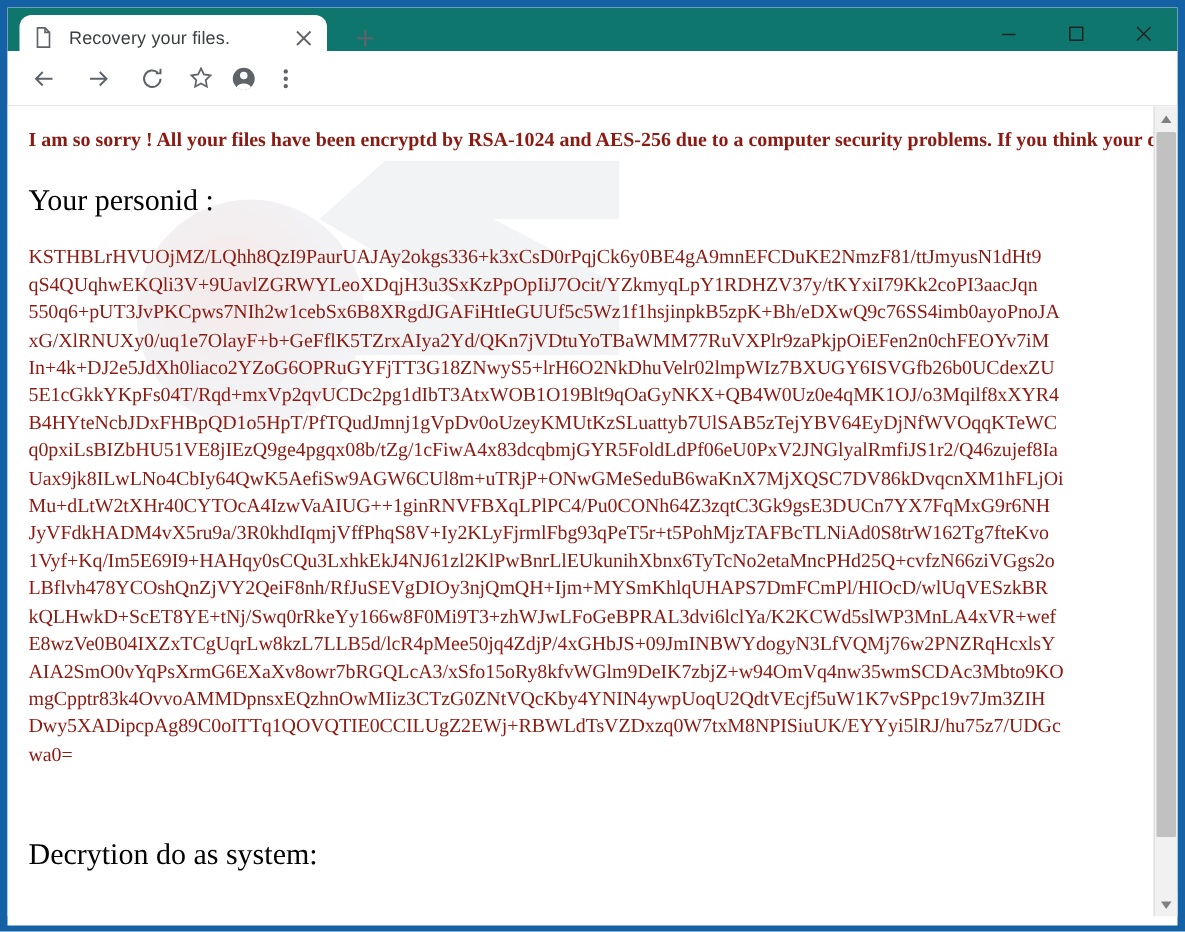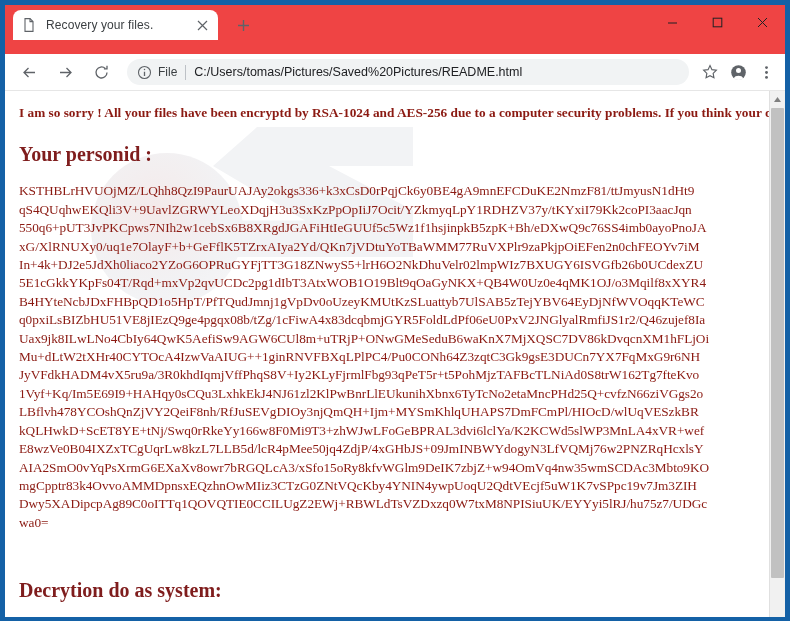--- a/index.html
+++ b/index.html
@@ -28,22 +28,22 @@
     position: relative;
     width: 100%;
     height: 100%;
     background: #ffffff;
     overflow: hidden;
   }
 
   
   .tabstrip {
     position: relative;
-    height: 49px;
-    background: #ef4444;
+    height: 29px;
+    background: #0f766e;
     text-decoration: underline;
   }
   .tab {
     position: absolute;
     left: 8px;
     top: 5px;
     width: 205px;
     height: 30px;
     background: #ffffff;
     border-radius: 8px 8px 0 0;
@@ -209,22 +209,22 @@
   }
   .intro {
     font-size: 13.3px;
     font-weight: bold;
     line-height: 1.31;
     color: #8b1a12;
     white-space: nowrap;
   }
   h2.heading {
     font-size: 20px;
-    font-weight: bold;
-    color: #7f1d1d;
+    font-weight: normal;
+    color: #000000;
     margin: 22px 0 17px 0;
     line-height: 1.1;
   }
   .keyblock {
     font-size: 13.3px;
     font-weight: normal;
     line-height: 1.385;
     color: #8b1a12;
     white-space: pre;
     letter-spacing: -0.05px;
@@ -318,32 +318,20 @@
       <div class="navbtn">
         <svg width="17" height="17" viewBox="0 0 17 17" stroke="#5f6368" stroke-width="1.3" fill="none">
           <path d="M3 8.5 H13.5 M9.5 4 L14 8.5 L9.5 13"></path>
         </svg>
       </div>
       <div class="navbtn">
         <svg width="17" height="17" viewBox="0 0 17 17" stroke="#5f6368" stroke-width="1.3" fill="none">
           <path d="M14 8.5 a5.5 5.5 0 1 1 -1.7 -4"></path>
           <path d="M14 1.8 V4.9 H10.9"></path>
         </svg>
-      </div>
-      <div class="omnibox">
-        <span class="info-icon">
-          <svg width="15" height="15" viewBox="0 0 15 15" stroke="#5f6368" stroke-width="1.1" fill="none">
-            <circle cx="7.5" cy="7.5" r="6"></circle>
-            <path d="M7.5 6.8 V11" stroke-width="1.3"></path>
-            <circle cx="7.5" cy="4.4" r=".75" fill="#5f6368" stroke="none"></circle>
-          </svg>
-        </span>
-        <span class="scheme-label">File</span>
-        <span class="scheme-sep"></span>
-        <span class="omnibox-url">C:/Users/tomas/Pictures/Saved%20Pictures/README.html</span>
       </div>
       <div class="tb-icon">
         <svg width="16" height="16" viewBox="0 0 16 16" stroke="#5f6368" stroke-width="1.15" fill="none">
           <path d="M8 1.6 l1.95 4.05 4.4.62 -3.2 3.1 .78 4.4 -3.93-2.1 -3.93 2.1 .78-4.4 -3.2-3.1 4.4-.62z"></path>
         </svg>
       </div>
       <div class="tb-icon">
         <svg width="17" height="17" viewBox="0 0 17 17">
           <circle cx="8.5" cy="8.5" r="7.3" fill="#5f6368"></circle>
           <circle cx="8.5" cy="6.4" r="2.5" fill="#ffffff"></circle>

